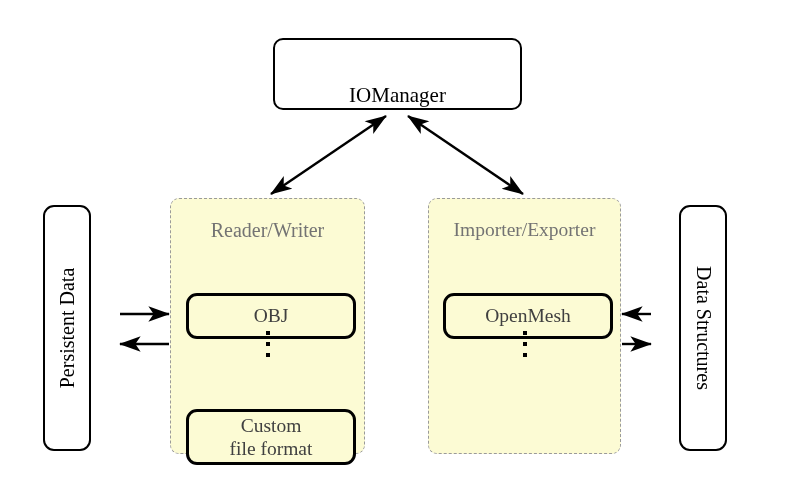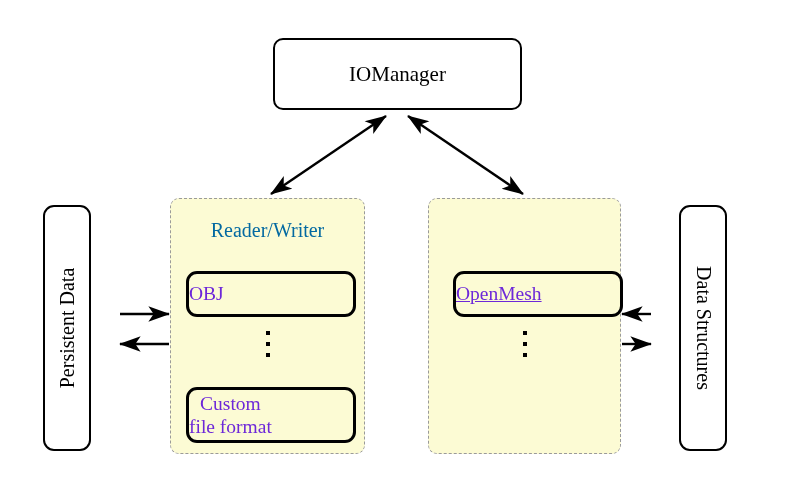--- a/index.html
+++ b/index.html
@@ -17,21 +17,21 @@
   }
 
   
   .node {
     position: absolute;
     box-sizing: border-box;
     border: 2.4px solid #000000;
     border-radius: 10px;
     background: #ffffff;
     display: flex;
-    align-items: center;
+    align-items: flex-end;
     justify-content: center;
     text-align: center;
     color: #000000;
     line-height: 1.18;
   }
 
   
   #io-manager {
     left: 273px;
     top: 38px;
@@ -95,45 +95,46 @@
     width: 193px;
     height: 256px;
   }
   .group-label {
     position: absolute;
     left: 0;
     right: 0;
     top: 20px;
     text-align: center;
     font-size: 20px;
-    color: #0369a1;
+    color: #737373;
     white-space: nowrap;
   }
   #group-importerexporter .group-label {
     font-size: 19.5px;
   }
 
   
   .leaf {
     position: absolute;
     box-sizing: border-box;
     border: 3px solid #000000;
     border-radius: 11px;
     background: #FCFBD4;
     display: flex;
     align-items: center;
-    justify-content: flex-start;
+    justify-content: center;
     text-align: center;
     font-size: 19.5px;
-    color: #6d28d9;
+    color: #404040;
     line-height: 1.2;
+    margin-top: 22px;
   }
   #leaf-obj        { left: 15px; top: 72px;  width: 170px; height: 46px; }
   #leaf-custom-file{ left: 15px; top: 188px; width: 170px; height: 56px; }
-  #leaf-openmesh   { left: 24px; top: 72px;  width: 170px; height: 46px; text-decoration: underline; }
+  #leaf-openmesh   { left: 14px; top: 72px;  width: 170px; height: 46px; }
   #leaf-custom-ds  { left: 10px; top: 180px; width: 170px; height: 56px; }
 
   
   .vdots {
     position: absolute;
     left: 0; right: 0;
     top: 132px;
     display: flex;
     flex-direction: column;
     align-items: center;
@@ -188,20 +189,21 @@
 
     <div class="leaf" id="leaf-custom-file">
       <span>
         <span>Custom</span><br>
         <span>file format</span>
       </span>
     </div>
   </div>
 
   <div class="group" id="group-importerexporter">
+    <div class="group-label">Importer/Exporter</div>
 
     <div class="leaf" id="leaf-openmesh">
       <span>OpenMesh</span>
     </div>
 
     <div class="vdots">
       <i></i>
       <i></i>
       <i></i>
     </div>

